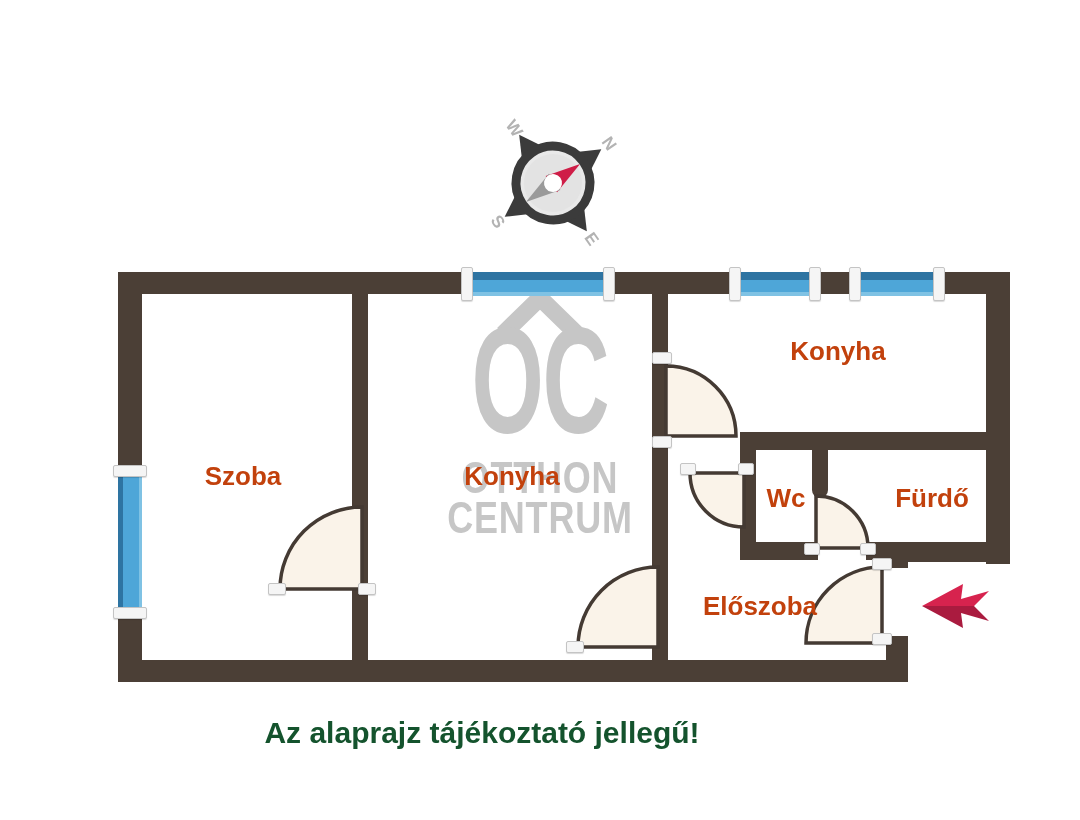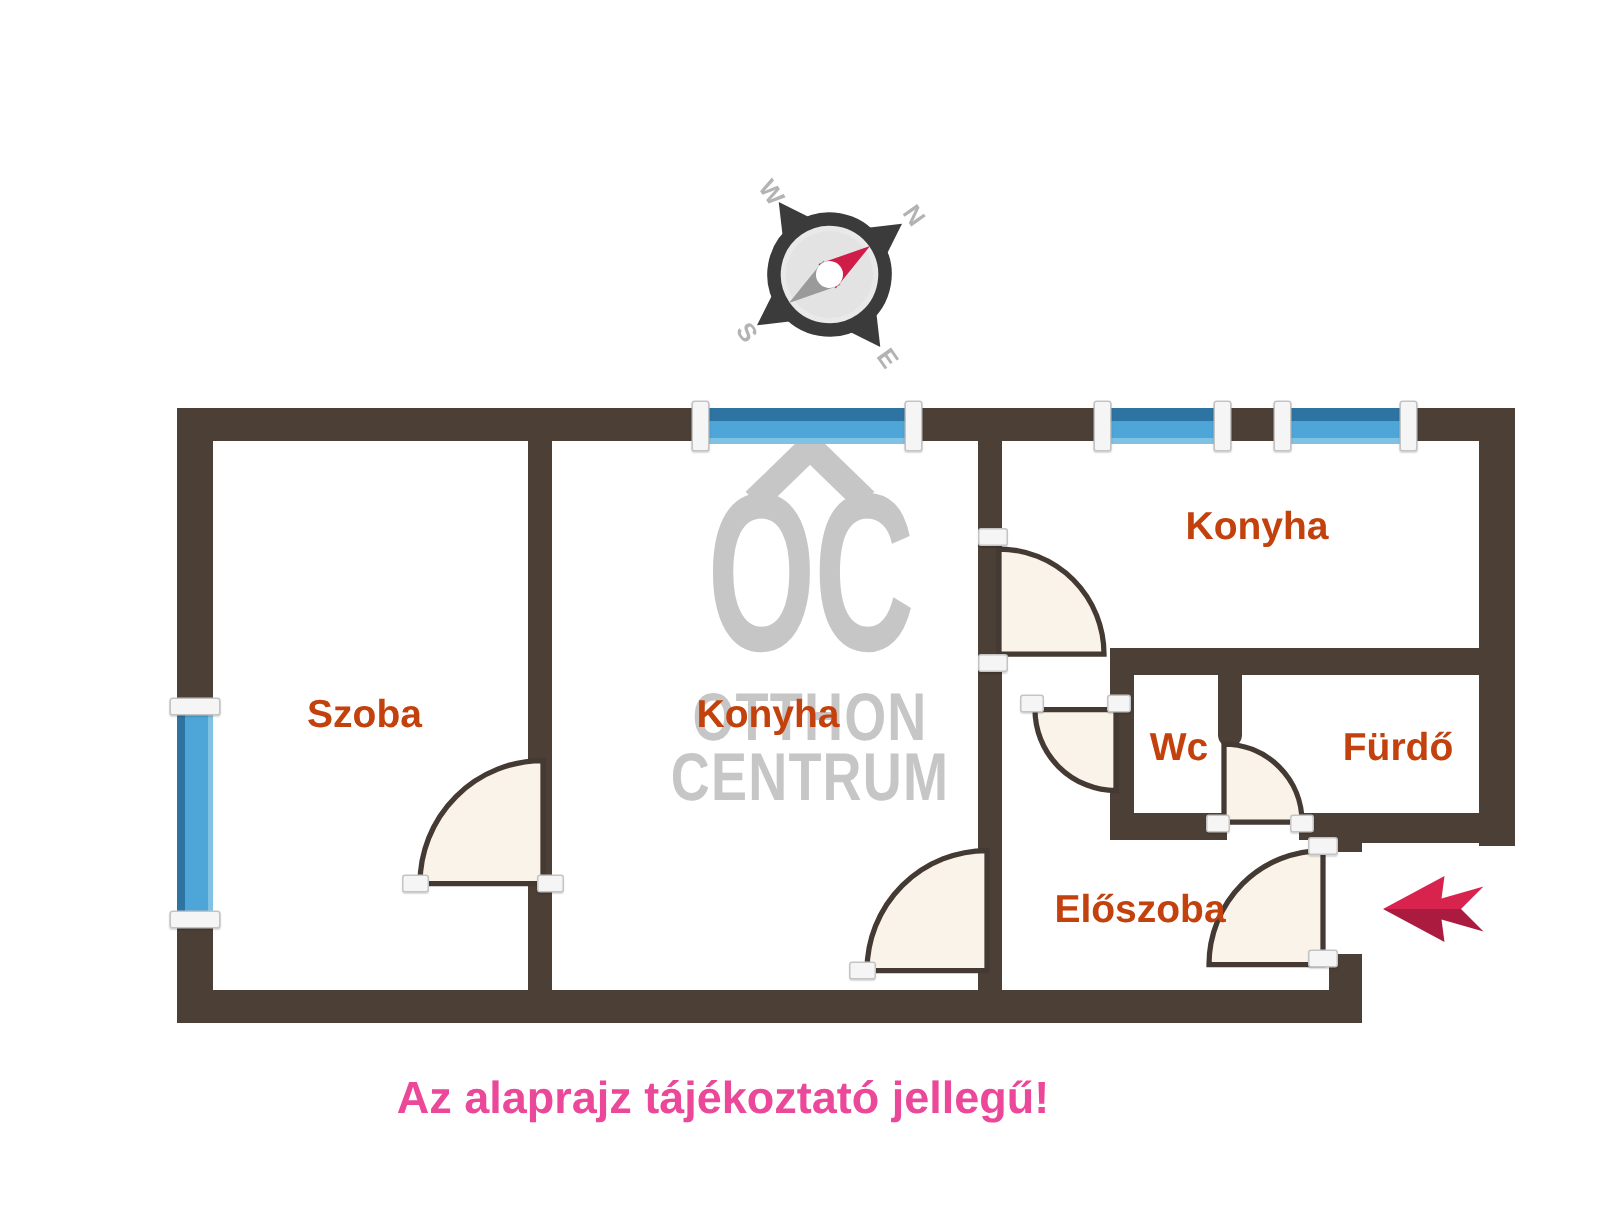--- a/index.html
+++ b/index.html
@@ -18,21 +18,21 @@
   .window{position:absolute;z-index:2;}
   .window.h{background:linear-gradient(to bottom,#2e74a2 0 35%,#4ea6d8 35% 82%,#7fc2e4 82% 100%);}
   .window.v{background:linear-gradient(to right,#2e74a2 0 22%,#4ea6d8 22% 86%,#7fc2e4 86% 100%);}
   .cap{position:absolute;background:#f5f5f5;border:1px solid #c4c4c4;border-radius:2px;
        box-shadow:0 1px 1px rgba(0,0,0,.15);z-index:4;}
   .overlay-svg{position:absolute;left:0;top:0;z-index:3;}
   .door{fill:#faf3e9;stroke:#443a33;stroke-width:3.5px;}
   
   .room-label{position:absolute;transform:translate(-50%,-50%);color:#c2410c;
               font-weight:bold;font-size:26px;white-space:nowrap;z-index:5;}
-  .caption{position:absolute;left:0;top:716px;width:964px;text-align:center;color:#ec4899;
+  .caption{position:absolute;left:0;top:716px;width:964px;text-align:center;color:#14532d;
            font-weight:bold;font-size:30px;z-index:5;}
   .compass{position:absolute;left:478px;top:108px;z-index:5;}
   .compass text{fill:#b3b3b3;font-weight:bold;font-size:17px;font-family:"Liberation Sans",sans-serif;}
 </style>
 </head>
 <body>
 
 <div class="stage" style="--wall: #4b3f36;">
 
   <svg class="wm-chevron" width="90" height="48" viewBox="0 0 90 48">

